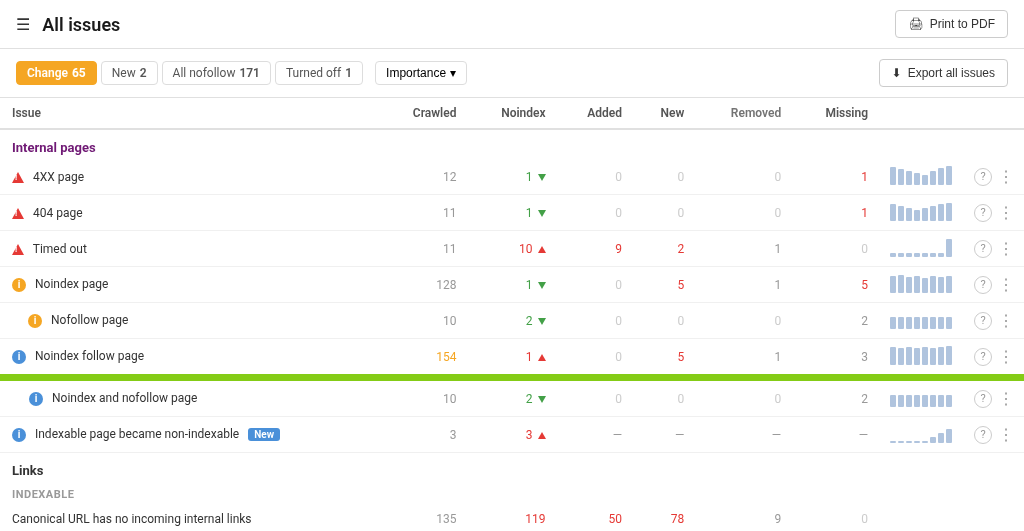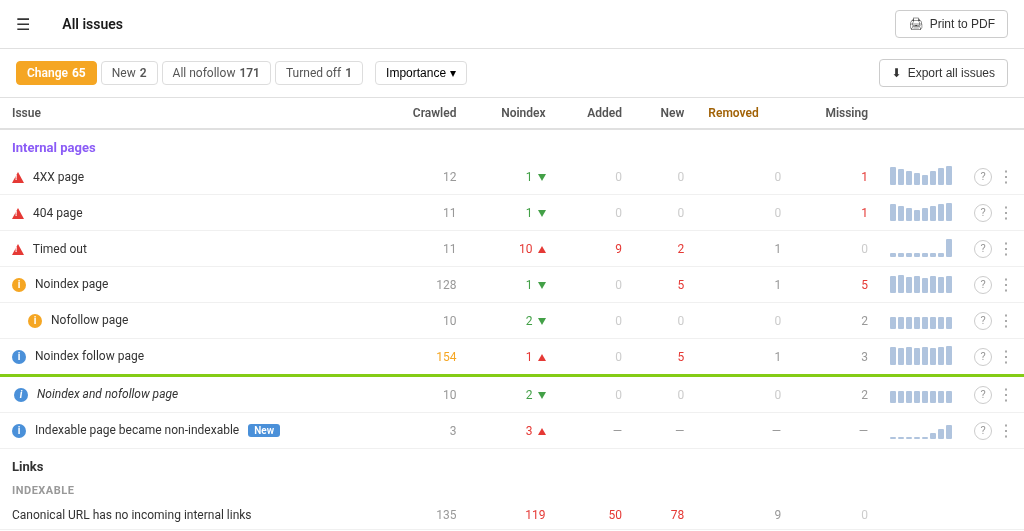--- a/index.html
+++ b/index.html
@@ -9,21 +9,21 @@
     thead th { padding: 8px 12px; text-align: left; font-size: 12px; font-weight: 600; color: #555; white-space: nowrap; }
 
     tbody tr { border-bottom: 1px solid #f0f0f0; }
     tbody td { padding: 7px 12px; font-size: 12px; color: #333; white-space: nowrap; }
   </style>
 </head>
 <body>
 
 <div style="display:flex;align-items:center;padding:10px 16px;border-bottom:1px solid #e0e0e0;background:#fff;">
   <span style="margin-right:12px;cursor:pointer;font-size:16px;">☰</span>
-  <span style="font-size:14px;font-weight:600;color:#1a1a1a;margin-left:20px;">All issues</span>
+  <span style="font-size:18px;font-weight:600;color:#1a1a1a;">All issues</span>
   <div style="margin-left:auto;">
     <button style="display:flex;align-items:center;gap:6px;padding:6px 12px;border:1px solid #ccc;border-radius:4px;background:#fff;cursor:pointer;font-size:12px;color:#333;">
       <span>🖨</span>
       <span>Print to PDF</span>
     </button>
   </div>
 </div>
 
 <div style="display:flex;align-items:center;padding:10px 16px;border-bottom:1px solid #e0e0e0;gap:4px;">
   <div style="display:flex;align-items:center;padding:4px 10px;border-radius:4px;background:#f5a623;color:#fff;border:1px solid #f5a623;cursor:pointer;font-size:12px;font-weight:600;">
@@ -54,30 +54,30 @@
 
 <div style="overflow-x:auto;">
   <table style="width:100%;border-collapse:collapse;">
     <thead>
       <tr style="border-bottom:2px solid #e0e0e0;">
         <th style="padding:8px 12px;text-align:left;font-size:12px;font-weight:600;color:#555;">Issue</th>
         <th style="padding:8px 12px;text-align:right;font-size:12px;font-weight:600;color:#555;">Crawled</th>
         <th style="padding:8px 12px;text-align:right;font-size:12px;font-weight:600;color:#555;">Noindex</th>
         <th style="padding:8px 12px;text-align:right;font-size:12px;font-weight:600;color:#555;">Added</th>
         <th style="padding:8px 12px;text-align:right;font-size:12px;font-weight:600;color:#555;">New</th>
-        <th style="padding:8px 12px;text-align:left;font-size:12px;font-weight:600;color:#a16207;">Removed</th>
+        <th style="padding:8px 12px;text-align:right;font-size:12px;font-weight:600;color:#737373;">Removed</th>
         <th style="padding:8px 12px;text-align:right;font-size:12px;font-weight:600;color:#555;">Missing</th>
         <th style="padding:8px 12px;width:80px;"></th>
         <th style="padding:8px 12px;width:50px;"></th>
       </tr>
     </thead>
     <tbody>
 
       <tr style="border-bottom:none;">
-        <td colspan="9" style="padding:10px 12px 4px;font-weight:700;font-size:13px;color:#8b5cf6;">Internal pages</td>
+        <td colspan="9" style="padding:10px 12px 4px;font-weight:700;font-size:13px;color:#701a75;">Internal pages</td>
       </tr>
 
       <tr style="border-bottom:1px solid #f0f0f0;">
         <td style="padding:7px 12px;font-size:12px;">
           <span style="display:inline-block;width:0;height:0;border-left:6px solid transparent;border-right:6px solid transparent;border-bottom:11px solid #e53935;margin-right:6px;vertical-align:middle;position:relative;">
             <span style="position:absolute;top:1px;left:-3px;font-size:8px;font-weight:bold;color:#fff;">!</span>
           </span>
           4XX page
         </td>
         <td style="padding:7px 12px;text-align:right;font-size:12px;color:#999;">12</td>
@@ -238,21 +238,21 @@
           </svg>
         </td>
         <td style="padding:7px 8px;">
           <div style="display:flex;align-items:center;gap:4px;">
             <span style="display:inline-flex;align-items:center;justify-content:center;width:18px;height:18px;border-radius:50%;border:1px solid #ccc;color:#999;font-size:11px;cursor:pointer;">?</span>
             <span style="color:#999;font-size:16px;cursor:pointer;padding:0 2px;">⋮</span>
           </div>
         </td>
       </tr>
 
-      <tr style="border-bottom:3px solid #84cc16;">
+      <tr style="border-bottom:7px solid #84cc16;">
         <td style="padding:7px 12px;font-size:12px;">
           <span style="display:inline-flex;align-items:center;justify-content:center;width:14px;height:14px;border-radius:50%;background:#4a90d9;color:#fff;font-size:10px;font-weight:bold;margin-right:6px;vertical-align:middle;">i</span>
           Noindex follow page
         </td>
         <td style="padding:7px 12px;text-align:right;font-size:12px;color:#f5a623;">154</td>
         <td style="padding:7px 12px;text-align:right;font-size:12px;color:#e53935;">
           1 <span style="display:inline-block;width:0;height:0;border-left:4px solid transparent;border-right:4px solid transparent;border-bottom:7px solid #e53935;vertical-align:middle;margin-left:2px;"></span>
         </td>
         <td style="padding:7px 12px;text-align:right;font-size:12px;color:#ccc;">0</td>
         <td style="padding:7px 12px;text-align:right;font-size:12px;color:#e53935;">5</td>
@@ -272,21 +272,21 @@
         </td>
         <td style="padding:7px 8px;">
           <div style="display:flex;align-items:center;gap:4px;">
             <span style="display:inline-flex;align-items:center;justify-content:center;width:18px;height:18px;border-radius:50%;border:1px solid #ccc;color:#999;font-size:11px;cursor:pointer;">?</span>
             <span style="color:#999;font-size:16px;cursor:pointer;padding:0 2px;">⋮</span>
           </div>
         </td>
       </tr>
 
       <tr style="border-bottom:1px solid #f0f0f0;">
-        <td style="padding:7px 14px;font-size:12px;font-style:italic;">
+        <td style="padding:7px 29px;font-size:12px;">
           <span style="display:inline-flex;align-items:center;justify-content:center;width:14px;height:14px;border-radius:50%;background:#4a90d9;color:#fff;font-size:10px;font-weight:bold;margin-right:6px;vertical-align:middle;">i</span>
           Noindex and nofollow page
         </td>
         <td style="padding:7px 12px;text-align:right;font-size:12px;color:#999;">10</td>
         <td style="padding:7px 12px;text-align:right;font-size:12px;color:#43a047;">
           2 <span style="display:inline-block;width:0;height:0;border-left:4px solid transparent;border-right:4px solid transparent;border-top:7px solid #43a047;vertical-align:middle;margin-left:2px;"></span>
         </td>
         <td style="padding:7px 12px;text-align:right;font-size:12px;color:#ccc;">0</td>
         <td style="padding:7px 12px;text-align:right;font-size:12px;color:#ccc;">0</td>
         <td style="padding:7px 12px;text-align:right;font-size:12px;color:#ccc;">0</td>

